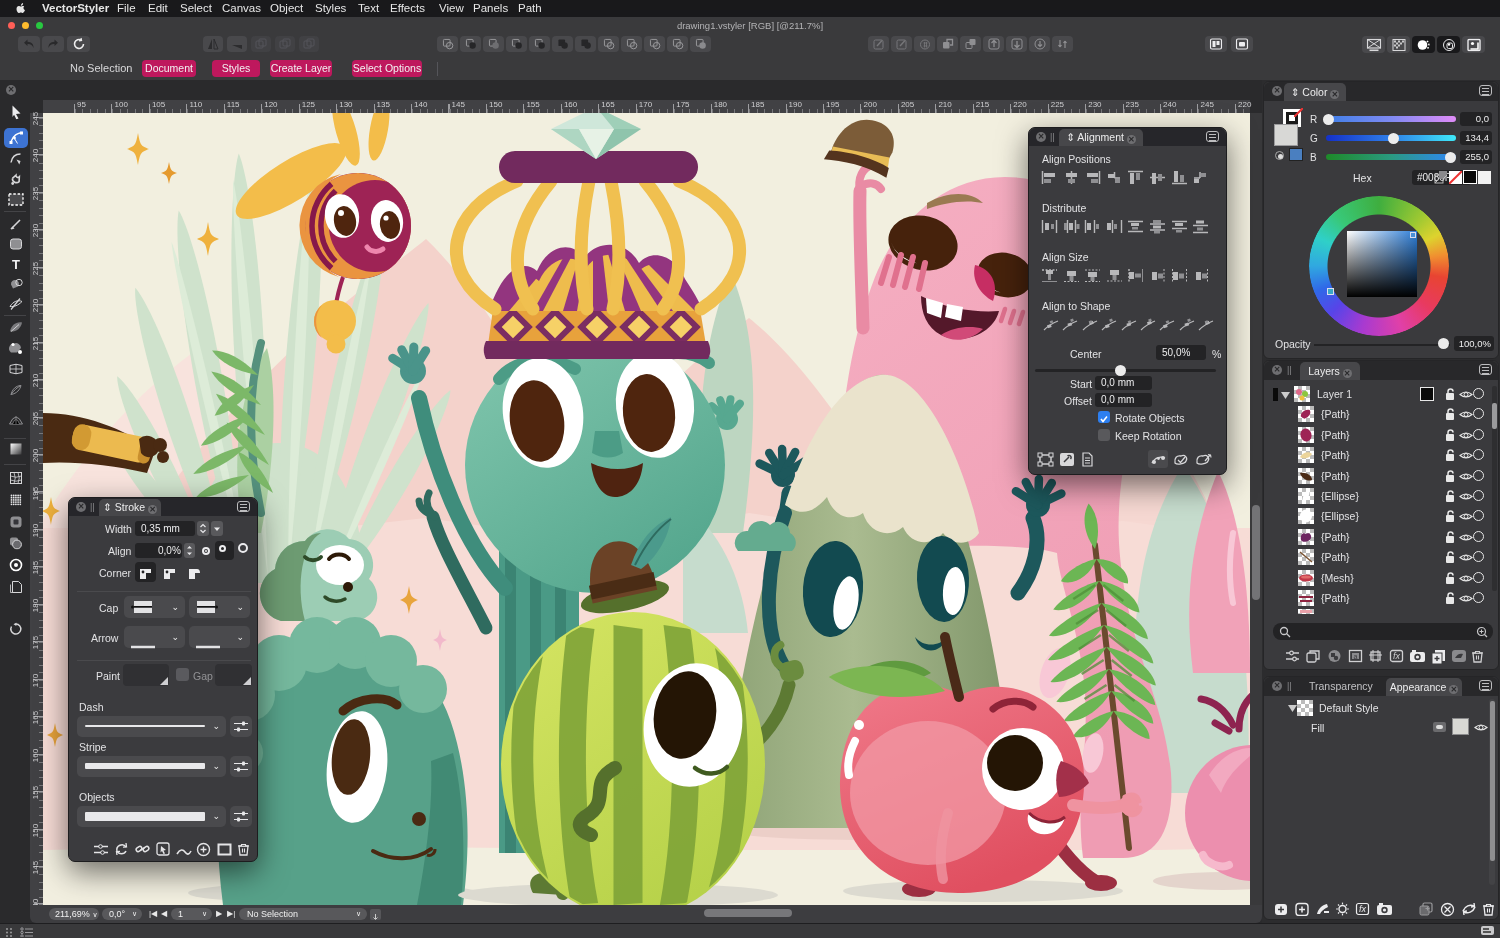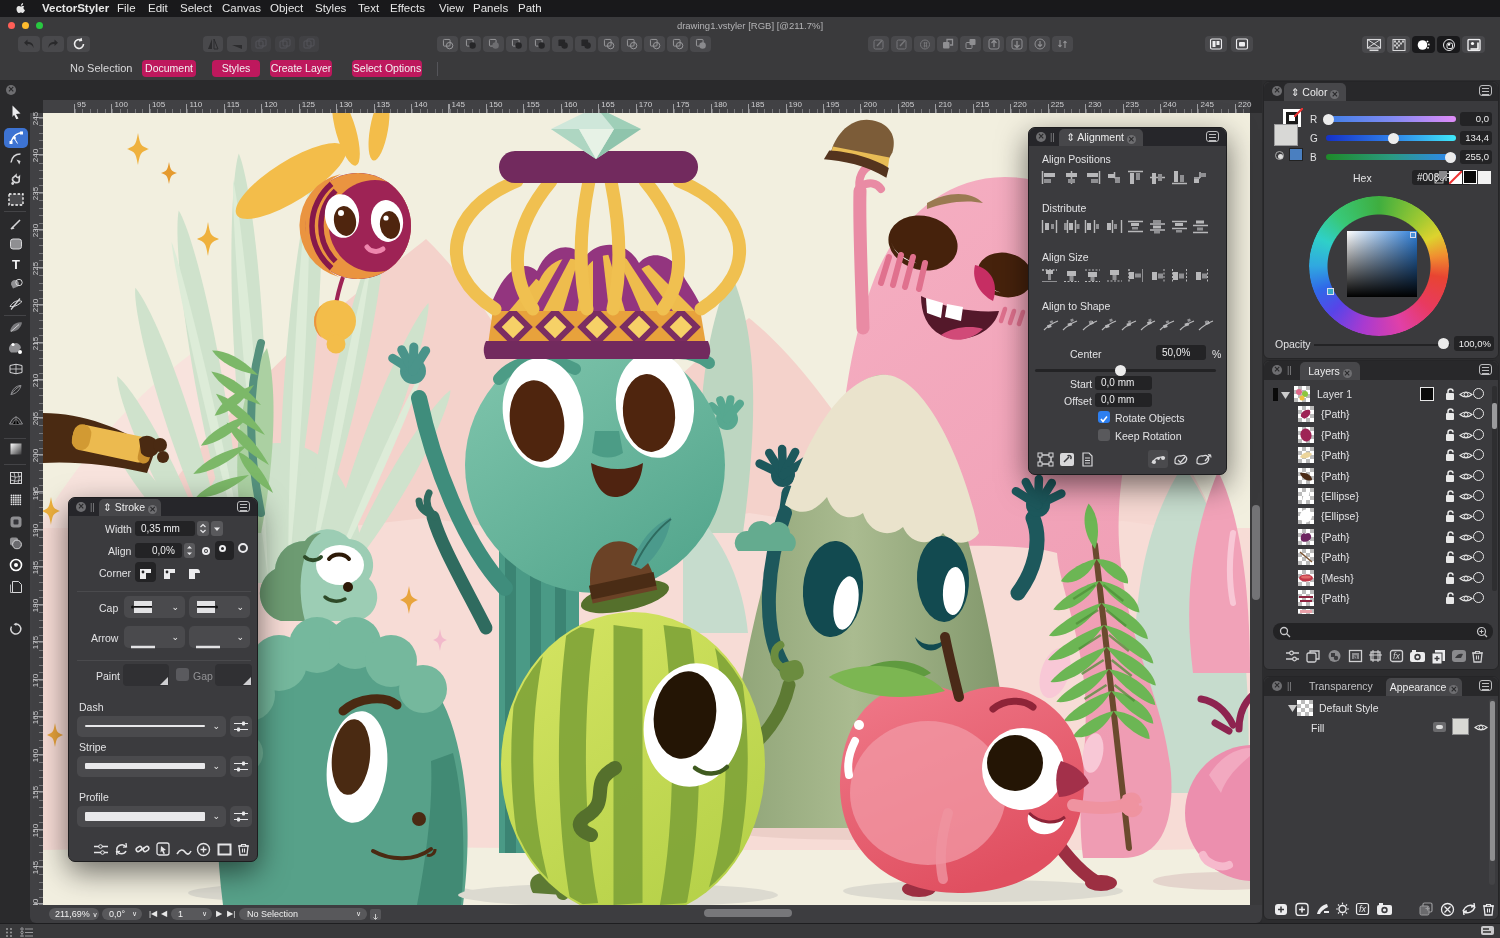--- a/index.html
+++ b/index.html
@@ -1398,21 +1398,21 @@
       </div>
       <div class="lbl" style="left:36px;top:25px;text-align:center;">Width</div>
       <div class="inp" style="left:66px;top:23px;width:60px;height:15px;line-height:15px;padding-left:6px;font-size:10px;">0,35 mm</div>
       <div class="abs" style="left:128px;top:23px;width:12px;height:15px;background:#59595c;border-radius:3px;"><svg width="12" height="15">
           <path d="M3.5 6 6 3.5 8.5 6M3.5 9 6 11.5 8.5 9" fill="none" stroke="#e8e8ea" stroke-width="1.2"></path>
         </svg></div>
       <div class="abs" style="left:142px;top:23px;width:12px;height:15px;background:#59595c;border-radius:3px;"><svg width="12" height="15">
           <path d="M3 6.5 H9 L6 10 Z" fill="#e8e8ea"></path>
         </svg></div>
       <div class="lbl" style="left:39px;top:47px;">Align</div>
-      <div class="inp" style="left:66px;top:45px;width:47px;height:15px;line-height:15px;padding-left:17px;font-size:10px;">0,0%</div>
+      <div class="inp" style="left:66px;top:45px;width:47px;height:15px;line-height:15px;padding-left:23px;font-size:10px;">0,0%</div>
       <div class="abs" style="left:115px;top:45px;width:11px;height:15px;background:#59595c;border-radius:3px;"><svg width="11" height="15">
           <path d="M3 5.5 5.5 3 8 5.5 Z M3 9.5 5.5 12 8 9.5 Z" fill="#e8e8ea"></path>
         </svg></div>
       <div class="abs" style="left:133px;top:49px;width:8px;height:8px;border:2px solid #ececee;border-radius:50%;">
         <div class="abs" style="left:1px;top:1px;width:2px;height:2px;background:#ececee;border-radius:50%;"></div>
       </div>
       <div class="abs" style="left:146px;top:43px;width:19px;height:19px;background:#232325;border-radius:4px;">
         <div class="abs" style="left:4px;top:4px;width:7px;height:7px;border:2.5px solid #ececee;border-radius:50%;"></div>
       </div>
       <div class="abs" style="left:169px;top:45px;width:10px;height:10px;border:2.5px solid #ececee;border-radius:50%;"></div>
@@ -1494,21 +1494,21 @@
         <div class="abs" style="left:8px;top:7px;width:120px;height:6px;background:#e8e8ea;border-radius:1px;"></div>
         <span class="chev" style="right:6px;top:5px;">⌄</span>
       </div>
       <div class="ddbtn" style="left:161px;top:258px;width:22px;height:21px;">
         <svg class="abs" style="left:4px;top:5px;" width="14" height="11">
           <path d="M0 2.5h14M0 8.5h14" stroke="#e8e8ea" stroke-width="1.2"></path>
           <rect x="8" y="0.5" width="3" height="4" rx="1" fill="#e8e8ea"></rect>
           <rect x="3" y="6.5" width="3" height="4" rx="1" fill="#e8e8ea"></rect>
         </svg>
       </div>
-      <div class="lbl" style="left:10px;top:293px;">Profile</div>
+      <div class="lbl" style="left:10px;top:293px;">Objects</div>
       <div class="ddbtn" style="left:8px;top:308px;width:149px;height:21px;">
         <div class="abs" style="left:8px;top:6px;width:120px;height:9px;background:#e8e8ea;border-radius:1px;"></div>
         <span class="chev" style="right:6px;top:5px;">⌄</span>
       </div>
       <div class="ddbtn" style="left:161px;top:308px;width:22px;height:21px;">
         <svg class="abs" style="left:4px;top:5px;" width="14" height="11">
           <path d="M0 2.5h14M0 8.5h14" stroke="#e8e8ea" stroke-width="1.2"></path>
           <rect x="8" y="0.5" width="3" height="4" rx="1" fill="#e8e8ea"></rect>
           <rect x="3" y="6.5" width="3" height="4" rx="1" fill="#e8e8ea"></rect>
         </svg>

